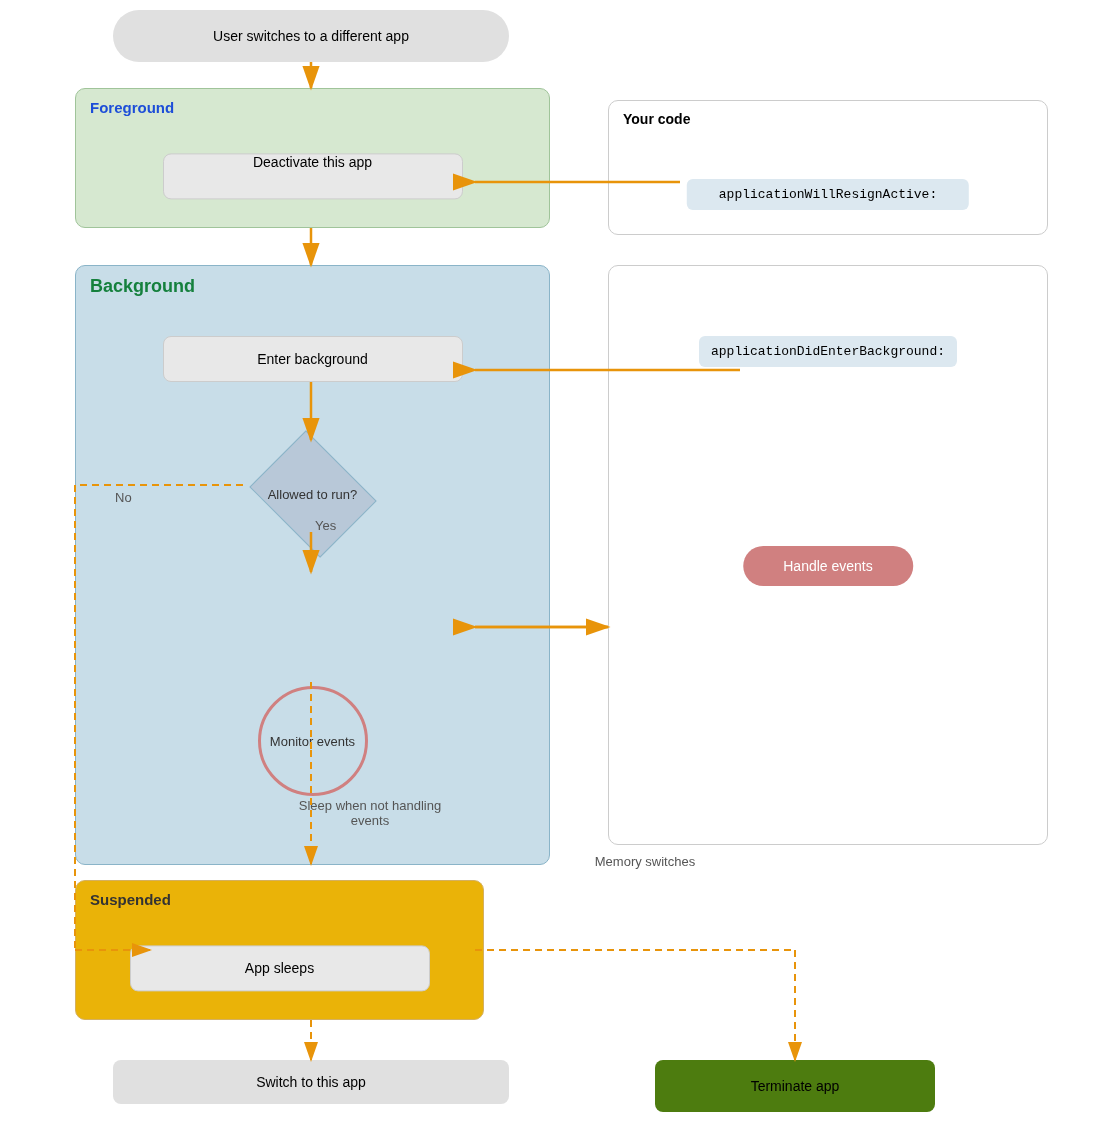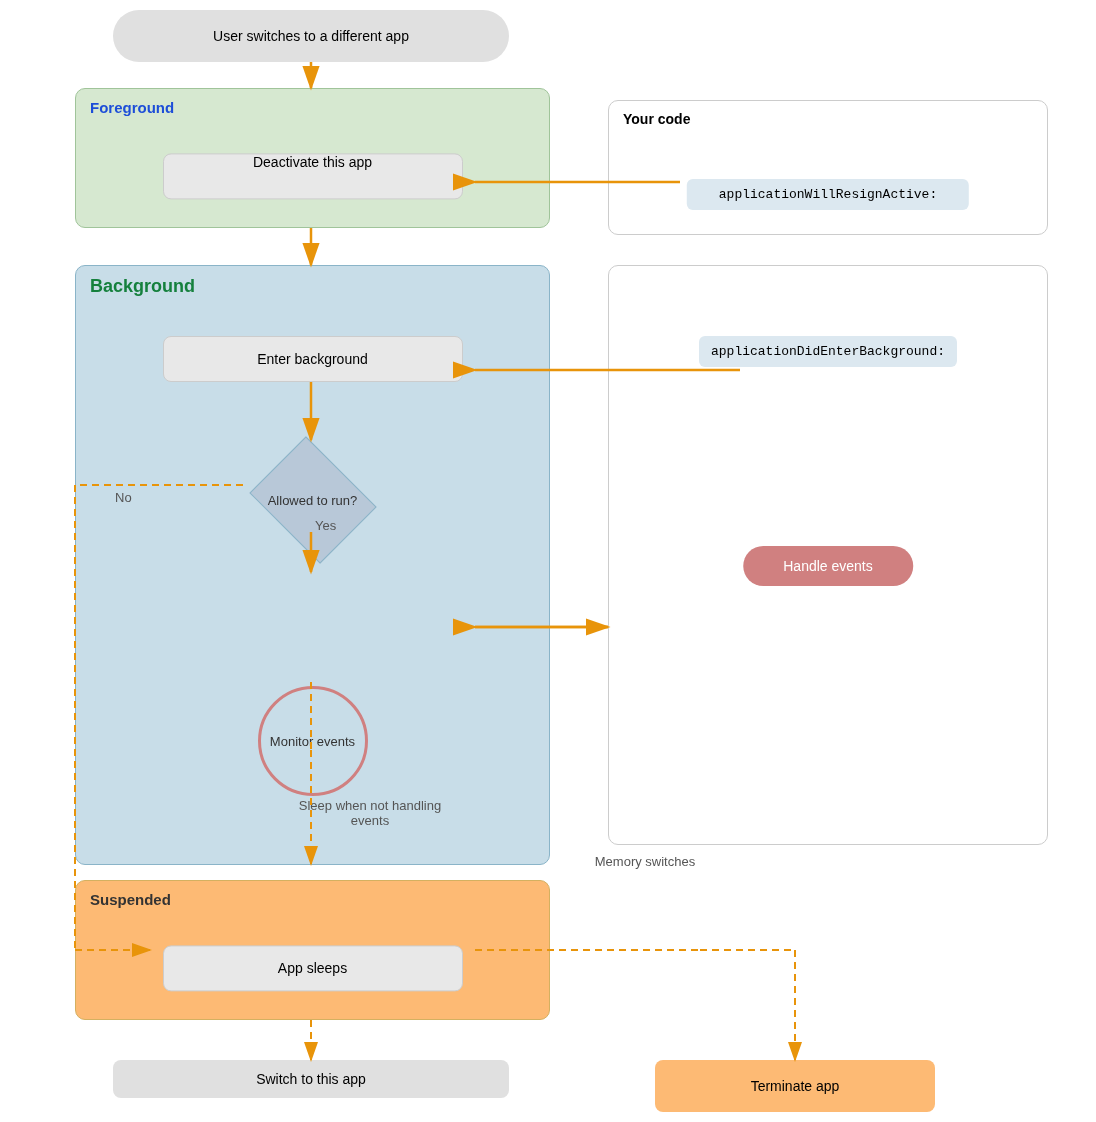--- a/index.html
+++ b/index.html
@@ -86,21 +86,21 @@
       width: 300px; height: 46px;
       background: #e8e8e8;
       border: 1px solid #ccc;
       border-radius: 8px;
       display: flex; align-items: center; justify-content: center;
     }
 
     
     .diamond-wrapper {
       position: absolute;
-      left: 50%; top: 189px;
+      left: 50%; top: 183px;
       transform: translateX(-50%);
       width: 120px; height: 90px;
     }
     .diamond {
       width: 100px; height: 80px;
       background: #b8c8d8;
       border: 1.5px solid #8ab4c8;
       transform: rotate(45deg);
       position: absolute;
       top: 50%; left: 50%;
@@ -127,22 +127,22 @@
       border-radius: 50%;
       display: flex; align-items: center; justify-content: center;
       text-align: center;
       font-size: 13px;
       color: #333;
     }
 
     
     .section-suspended {
       left: 75px; top: 880px;
-      width: 475px; height: 140px;
-      background: #fdba74;
+      width: 409px; height: 140px;
+      background: #eab308;
       border: 1.5px solid #d4b060;
       border-radius: 10px;
     }
     .section-suspended .section-label {
       position: absolute;
       top: 10px; left: 14px;
       font-weight: bold;
       font-size: 15px;
       color: #333;
     }
@@ -153,28 +153,28 @@
       width: 300px; height: 46px;
       background: #e8e8e8;
       border: 1px solid #ccc;
       border-radius: 8px;
       display: flex; align-items: center; justify-content: center;
     }
 
     
     .node-switch {
       left: 113px; top: 1060px;
-      width: 396px; height: 38px;
+      width: 396px; height: 44px;
       background: #e0e0e0;
       border-radius: 8px;
     }
     .node-terminate {
       left: 655px; top: 1060px;
       width: 280px; height: 52px;
-      background: #fdba74;
+      background: #4d7c0f;
       border-radius: 8px;
     }
 
     
     .right-panel {
       position: absolute;
       left: 608px; top: 100px;
       width: 440px; height: 135px;
       background: #fff;
       border: 1.5px solid #ccc;

